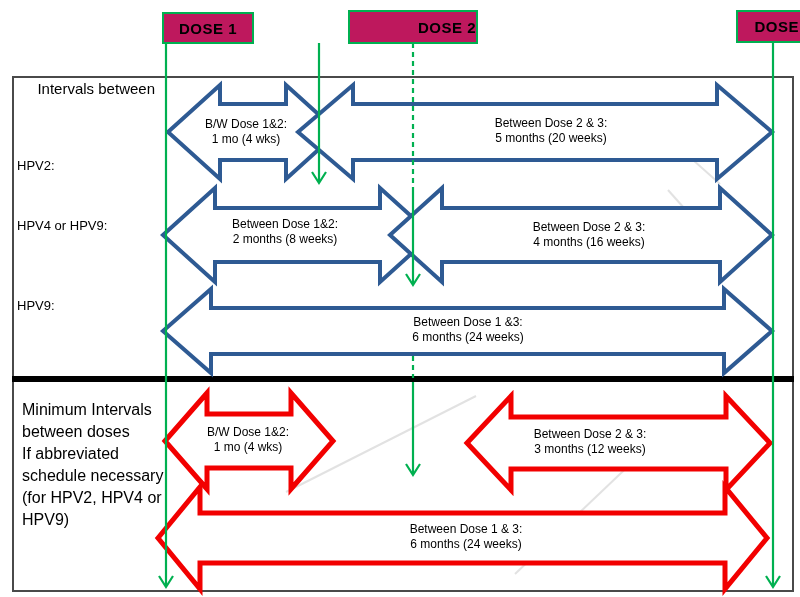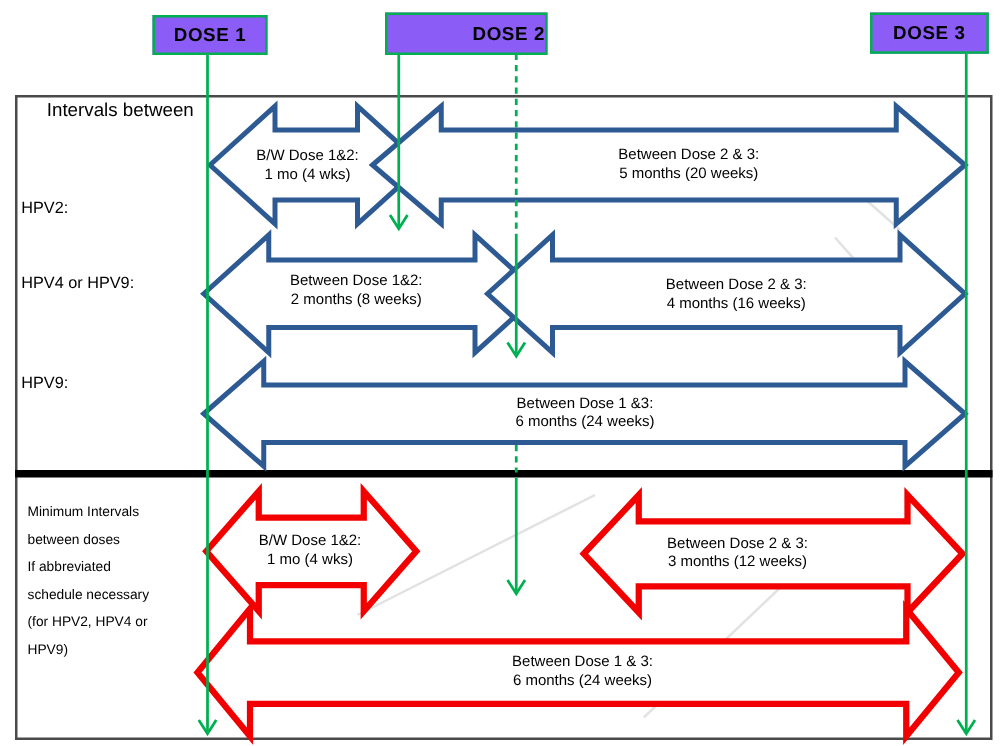--- a/index.html
+++ b/index.html
@@ -4,28 +4,28 @@
 <style>
   html,body{margin:0;padding:0;background:#fff;}
   #stage{
     position:relative;width:800px;height:597px;background:#fff;overflow:hidden;
     font-family:"Liberation Sans", sans-serif;color:#000;
   }
   #stage svg{position:absolute;left:0;top:0;}
   .lbl{position:absolute;transform:translate(-50%,-50%);text-align:center;
        font-size:12px;line-height:15px;white-space:nowrap;}
   .lbl span{display:block;}
-  .dosebox{position:absolute;border:2px solid #00b050;background:#8b5cf6;
+  .dosebox{position:absolute;border:2px solid #00b050;background:#be185d;
            display:flex;align-items:center;justify-content:center;
-           font-weight:bold;font-size:15px;letter-spacing:.5px;}
+           font-weight:bold;font-size:15px;letter-spacing:.5px;margin-left:40px;}
   .rightlbl{position:absolute;text-align:right;font-size:15px;line-height:17px;}
   .rightlbl span{display:block;}
   .hpvlbl{position:absolute;text-align:left;font-size:13px;line-height:19px;}
   .hpvlbl span{display:block;}
-  .minlbl{position:absolute;text-align:left;font-size:11px;line-height:22px;}
+  .minlbl{position:absolute;text-align:left;font-size:16px;line-height:22px;}
   .minlbl span{display:block;}
 </style>
 </head>
 <body>
 
 <div id="stage">
 
   <svg width="800" height="597" viewBox="0 0 800 597">
 
     <g stroke="#e2e2e2" stroke-width="2">

